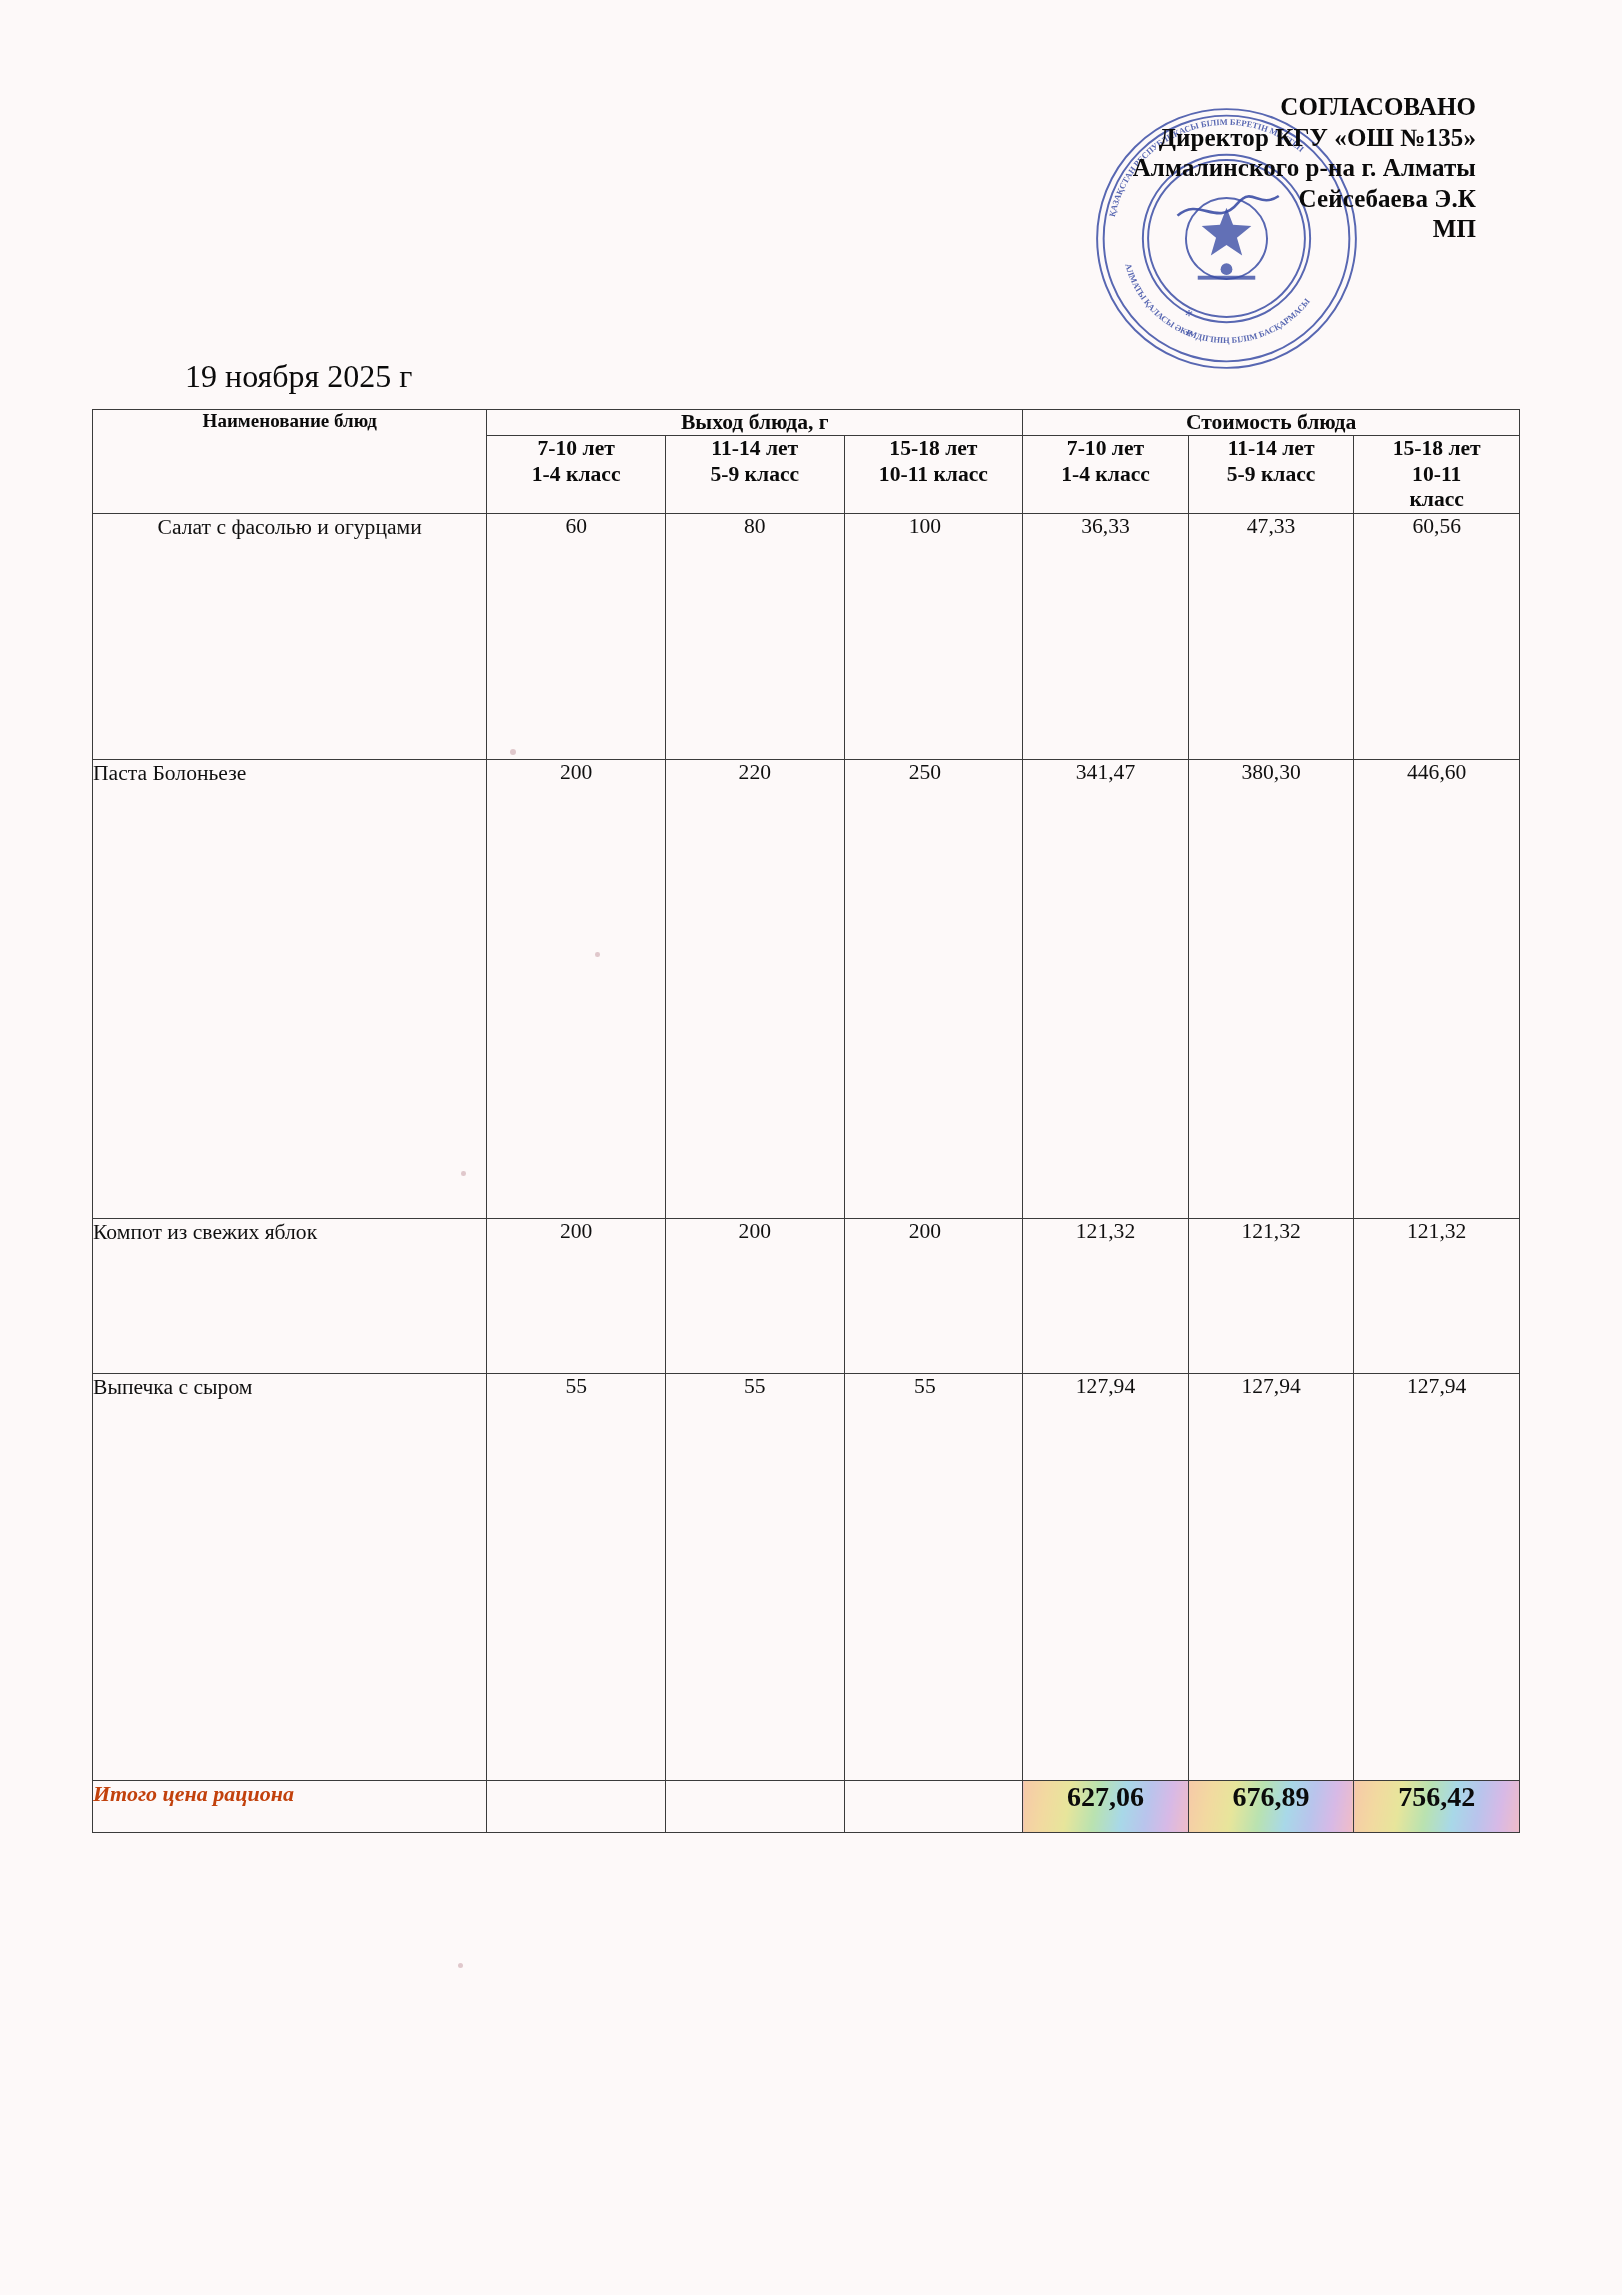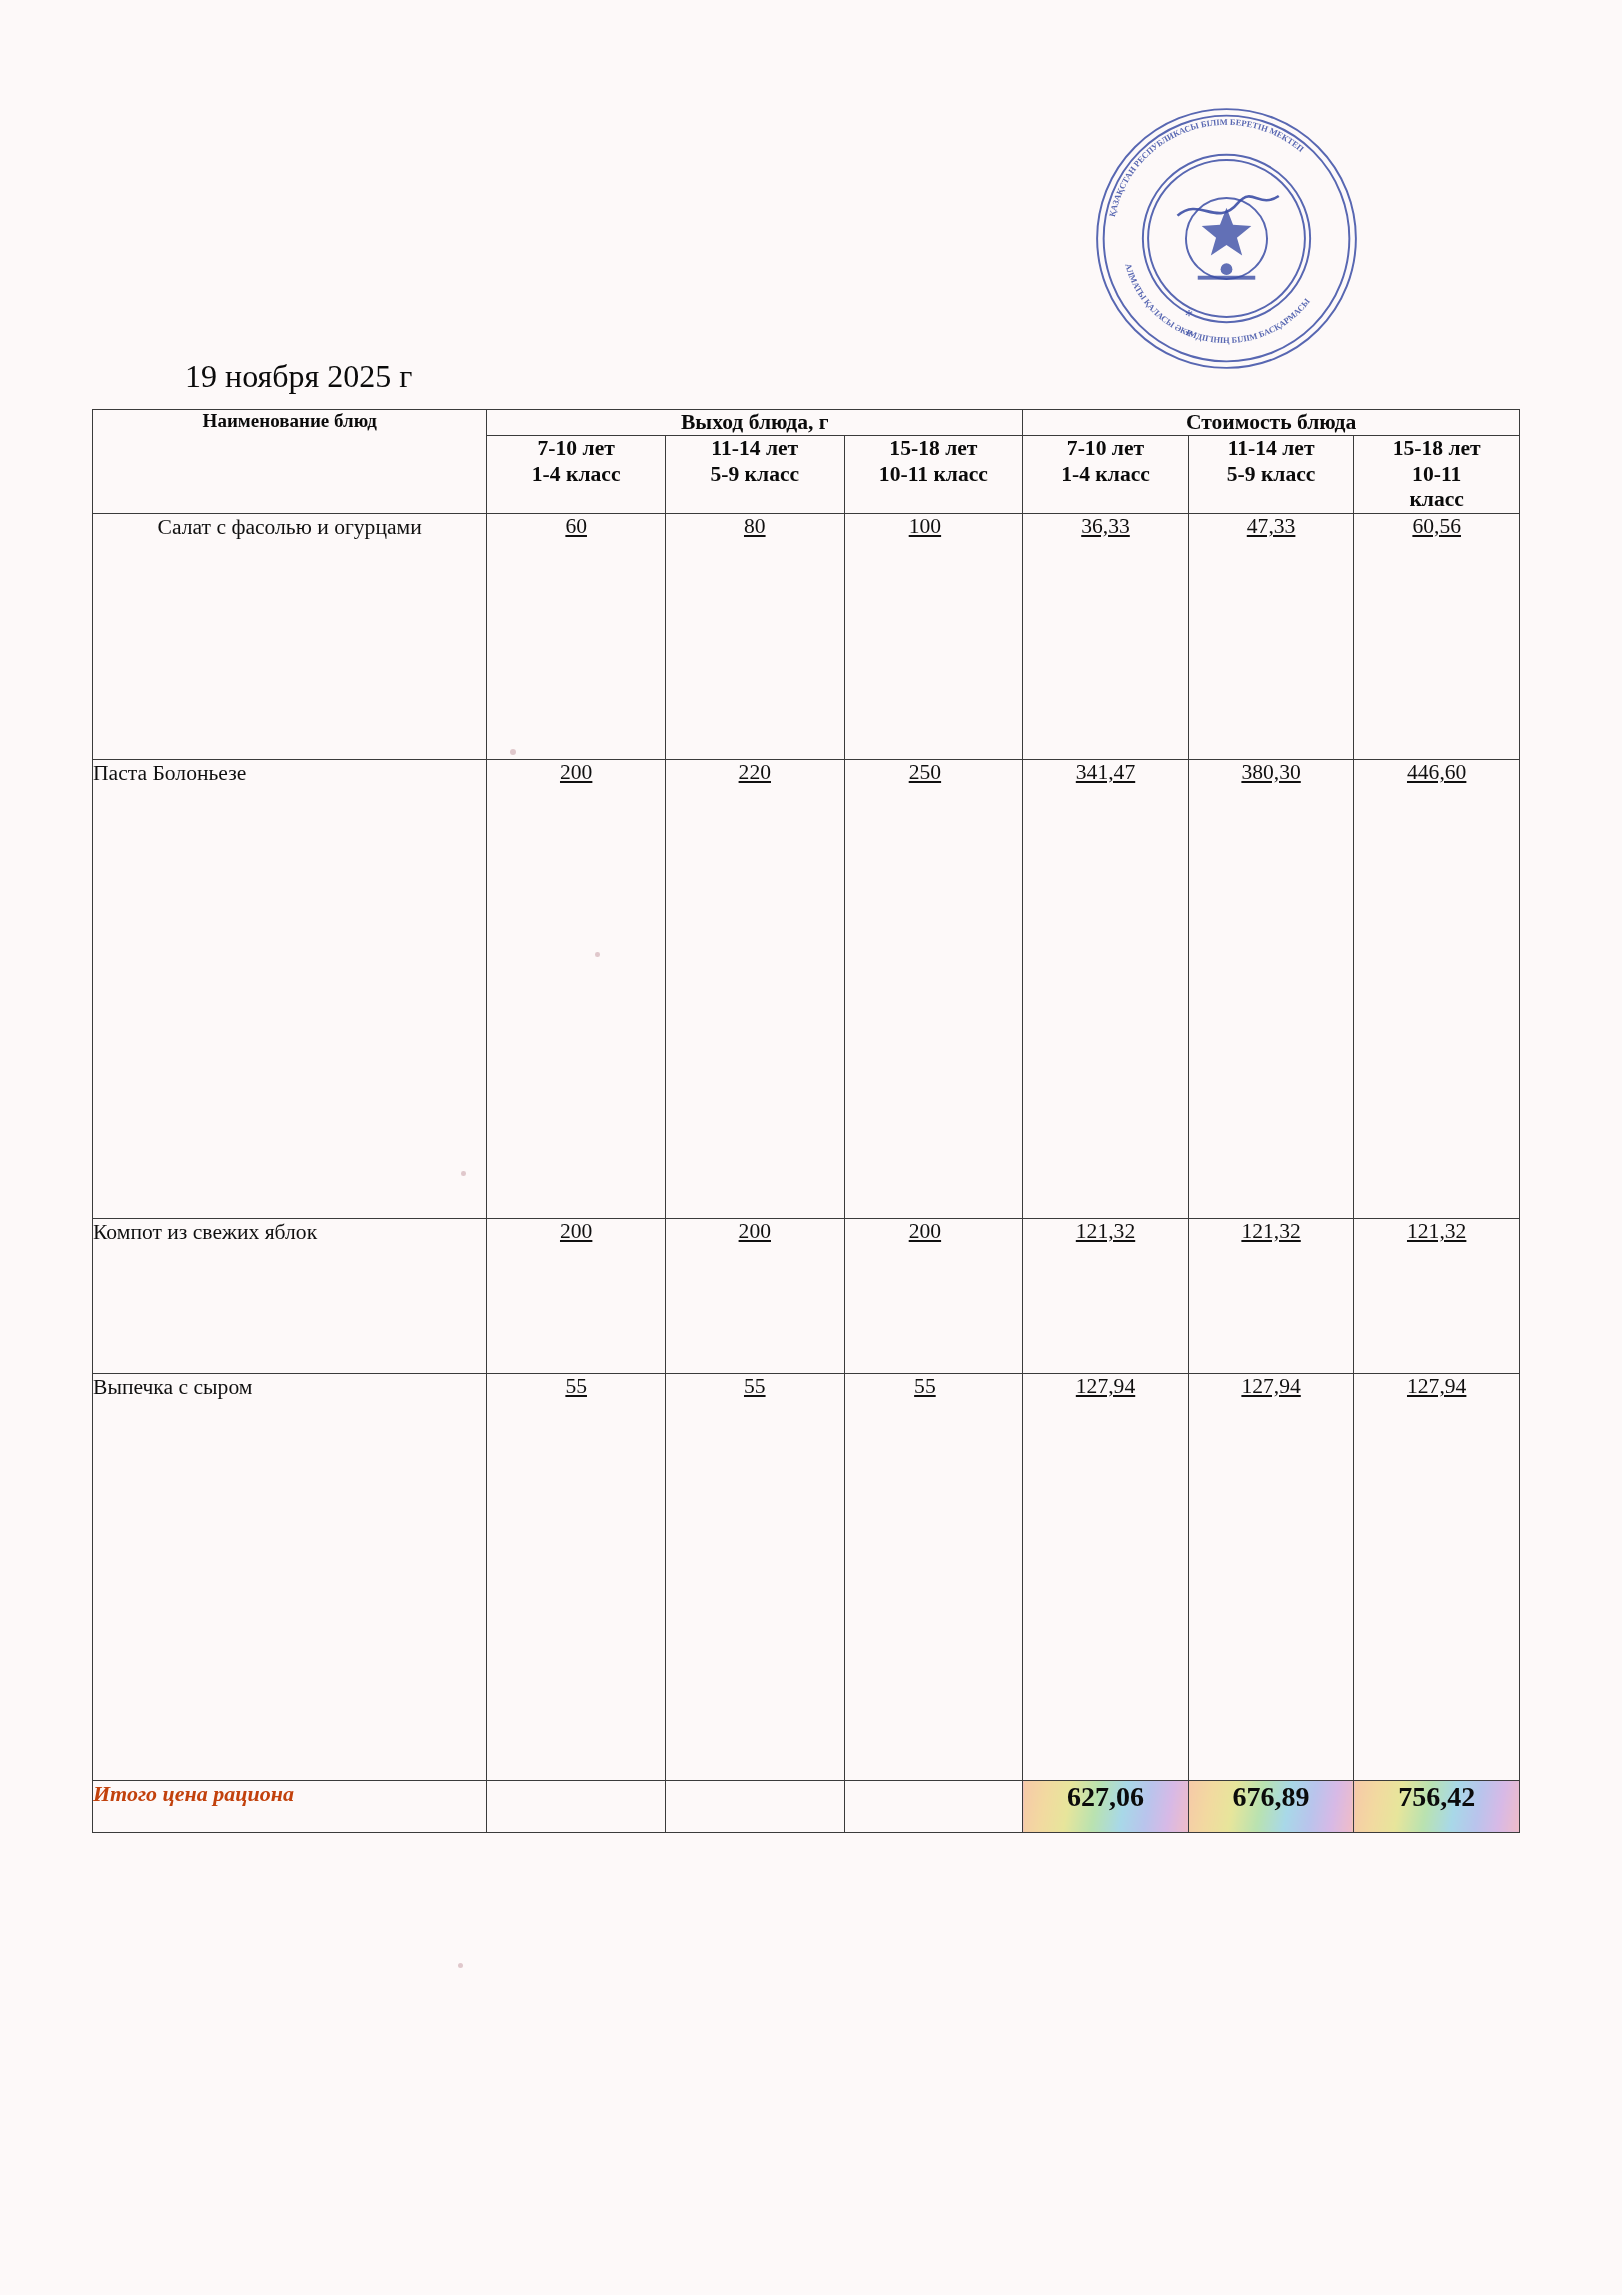--- a/index.html
+++ b/index.html
@@ -98,21 +98,20 @@
     padding: 9.2px 6.5px 0 9.2px;
     line-height: 1.25;
     color: #101010;
     font-family: "Liberation Serif", serif;
   }
   .cell-num {
     font-size: 21.6px;
     text-align: center;
     padding: 9.2px 9.2px 0 9.2px;
     color: #101010;
-    text-decoration: underline;
   }
   .cell-num.right { text-align: center; padding-right: 17px; }
   .cell-num.center { text-align: center; }
 
   .row-r1 td { height: 245px; text-align: center; }
   .row-r2 td { height: 458px; margin-top: 20px; }
   .row-r3 td { height: 154px; }
   .row-r4 td { height: 406px; }
   .row-total td { height: 51px; }
 
@@ -142,20 +141,27 @@
     background: #c9a0a8;
     border-radius: 50%;
     opacity: 0.55;
   }
 </style>
 </head>
 <body>
 
 <div class="page">
 
+  <div class="approval">
+    <div>СОГЛАСОВАНО</div>
+    <div>Директор КГУ «ОШ №135»</div>
+    <div>Алмалинского р-на г. Алматы</div>
+    <div>Сейсебаева Э.К</div>
+    <div>МП</div>
+  </div>
 
   <div class="stamp">
     <svg viewBox="0 0 500 430" xmlns="http://www.w3.org/2000/svg">
       <g stroke="#2b3f9e" fill="none" stroke-width="3" opacity="0.85">
         <circle cx="250" cy="215" r="198"></circle>
         <circle cx="250" cy="215" r="188"></circle>
         <circle cx="250" cy="215" r="128"></circle>
         <circle cx="250" cy="215" r="120"></circle>
         <circle cx="250" cy="215" r="62"></circle>
       </g>

